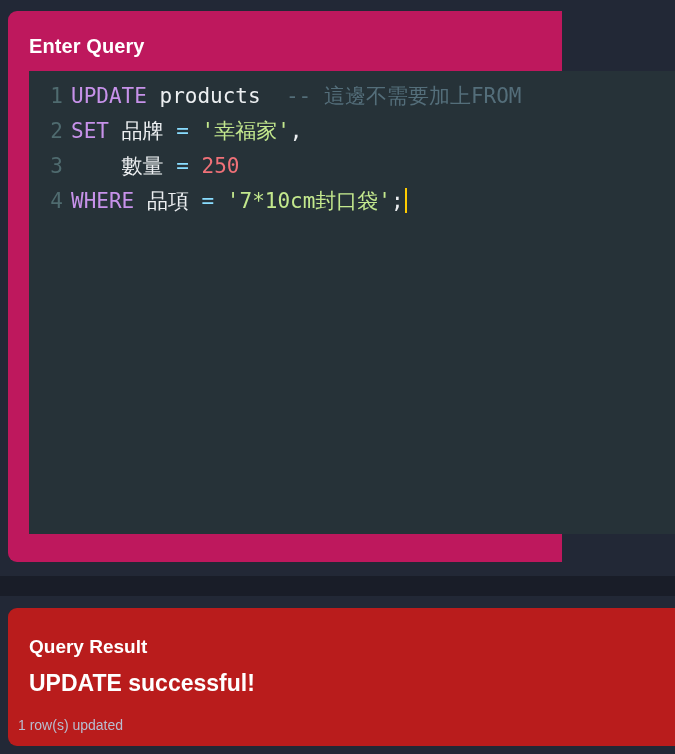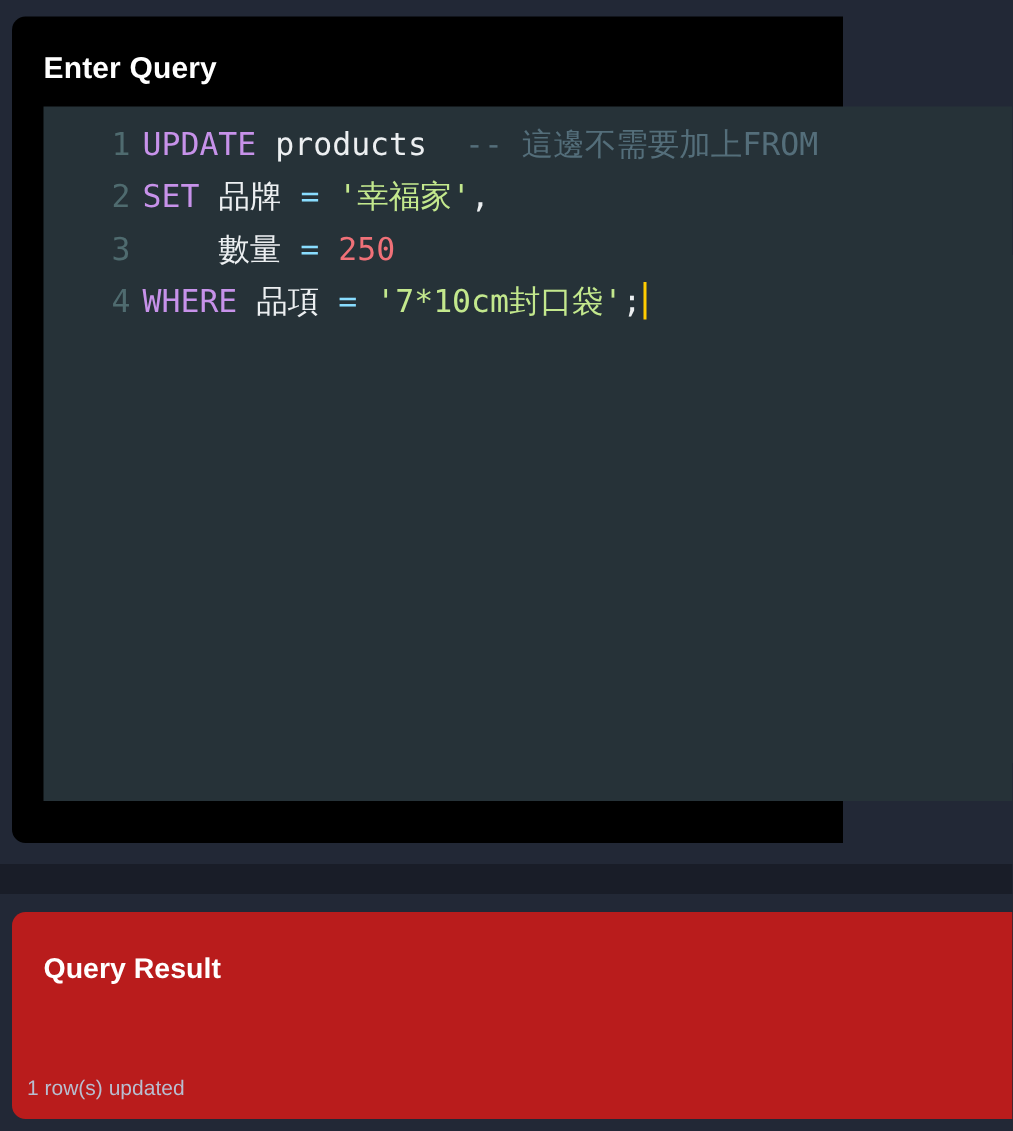--- a/index.html
+++ b/index.html
@@ -19,21 +19,21 @@
     background: #222836;
   }
 
   
   .query-panel {
     position: absolute;
     left: 8px;
     top: 11px;
     width: 554px;
     height: 551px;
-    background: #000000;
+    background: #be185d;
     border-radius: 9px 0 0 9px;
     box-sizing: border-box;
   }
 
   .panel-title {
     position: absolute;
     left: 21px;
     top: 24px;
     font-size: 20px;
     font-weight: bold;
@@ -61,21 +61,20 @@
     font-family: "DejaVu Sans Mono", "Liberation Mono", monospace;
     font-size: 21px;
     line-height: 35px;
     white-space: pre;
   }
 
   .code-line {
     display: block;
     height: 35px;
     white-space: pre;
-    padding-left: 24px;
   }
 
   .ln {
     display: inline-block;
     width: 34px;
     text-align: right;
     color: #4f6b6f;
     margin-right: 8px;
     user-select: none;
   }
@@ -157,16 +156,17 @@
 
     <div class="editor">
       <div class="code-area" id="code-area"><span class="code-line"><span class="ln">1</span><span class="kw">UPDATE</span><span class="punc"> </span><span class="ident">products</span><span class="punc">  </span><span class="comment">-- 這邊不需要加上FROM</span></span><span class="code-line"><span class="ln">2</span><span class="kw">SET</span><span class="punc"> </span><span class="ident">品牌</span><span class="punc"> </span><span class="op">=</span><span class="punc"> </span><span class="str">'幸福家'</span><span class="punc">,</span></span><span class="code-line"><span class="ln">3</span><span class="punc">    </span><span class="ident">數量</span><span class="punc"> </span><span class="op">=</span><span class="punc"> </span><span class="num">250</span></span><span class="code-line"><span class="ln">4</span><span class="kw">WHERE</span><span class="punc"> </span><span class="ident">品項</span><span class="punc"> </span><span class="op">=</span><span class="punc"> </span><span class="str">'7*10cm封口袋'</span><span class="punc">;</span><span class="caret"></span></span></div>
     </div>
   </div>
 
   <div class="gap-band" id="band-mid"></div>
 
   <div class="result-panel">
     <div class="result-title">Query Result</div>
+    <div class="result-message">UPDATE successful!</div>
     <div class="result-sub">1 row(s) updated</div>
   </div>
 
 </div>
 
 </body></html>

